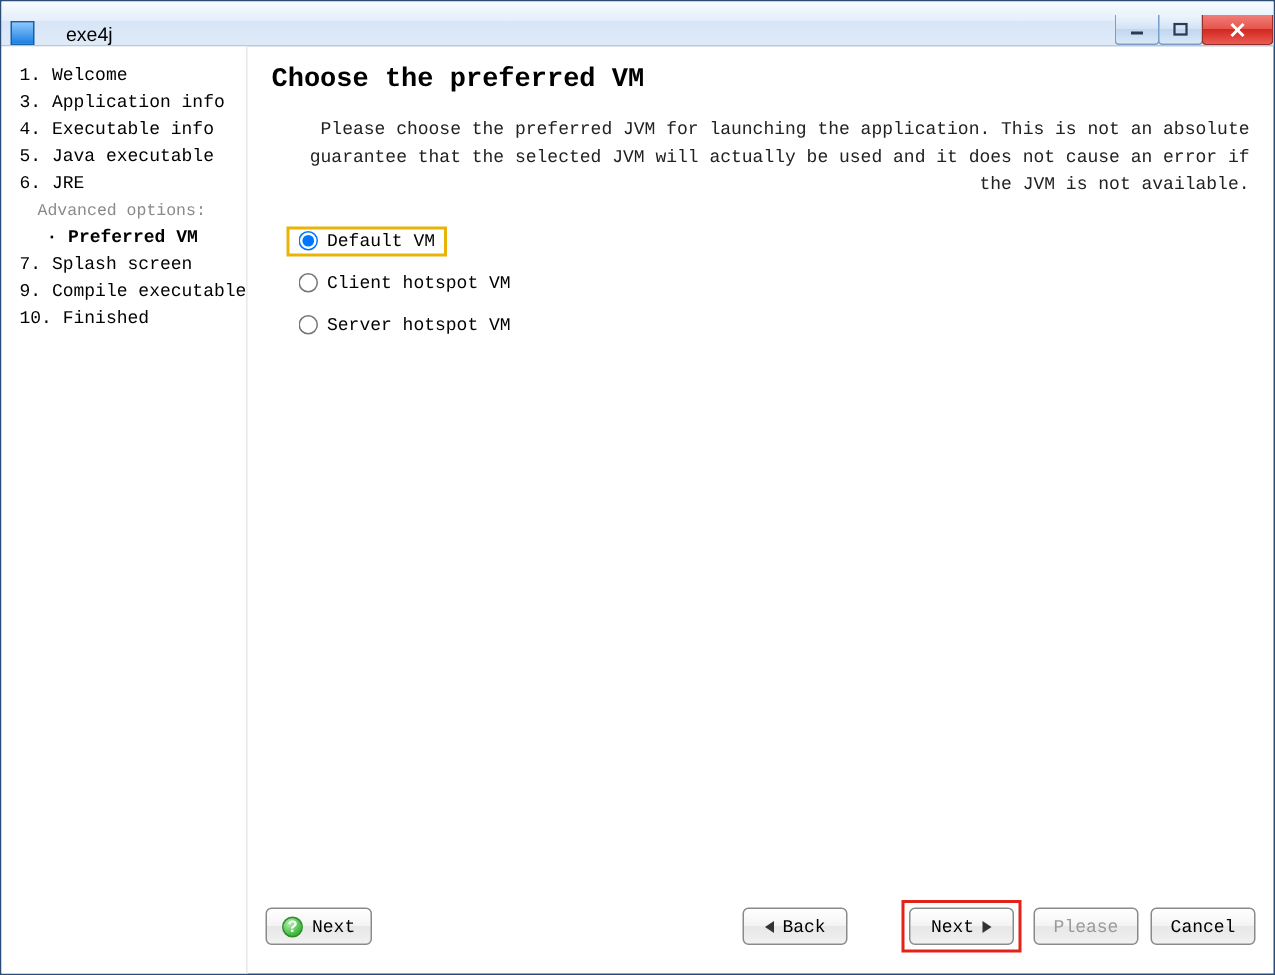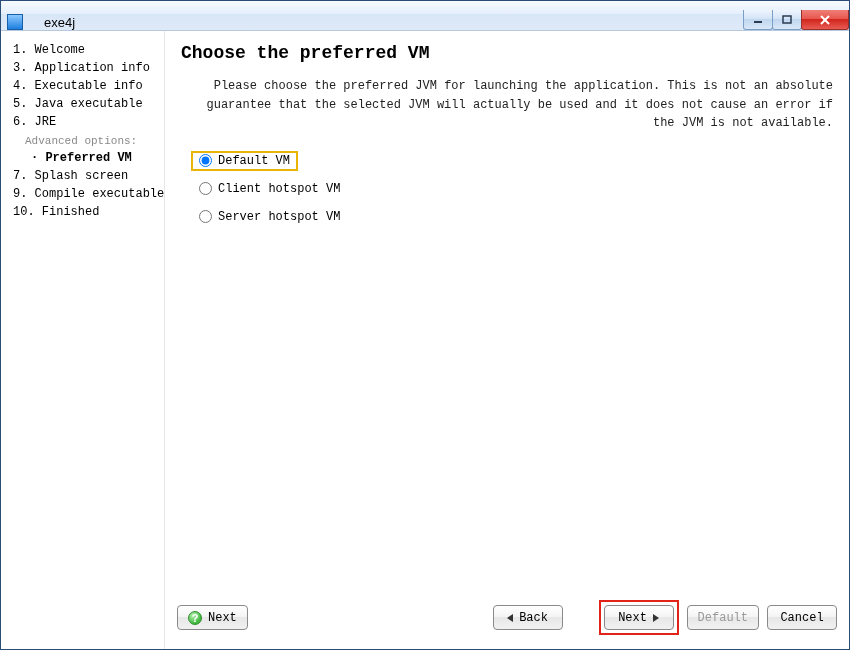--- a/index.html
+++ b/index.html
@@ -235,21 +235,21 @@
           <span class="tri-left"></span>
           <span>Back</span>
         </button>
         <span class="next-highlight">
           <button class="btn">
             <span>Next</span>
             <span class="tri-right"></span>
           </button>
         </span>
         <button class="btn disabled">
-          <span>Default</span>
+          <span>Please</span>
         </button>
         <button class="btn">
           <span>Cancel</span>
         </button>
       </div>
     </div>
   </div>
 </div>
 
 </body></html>

